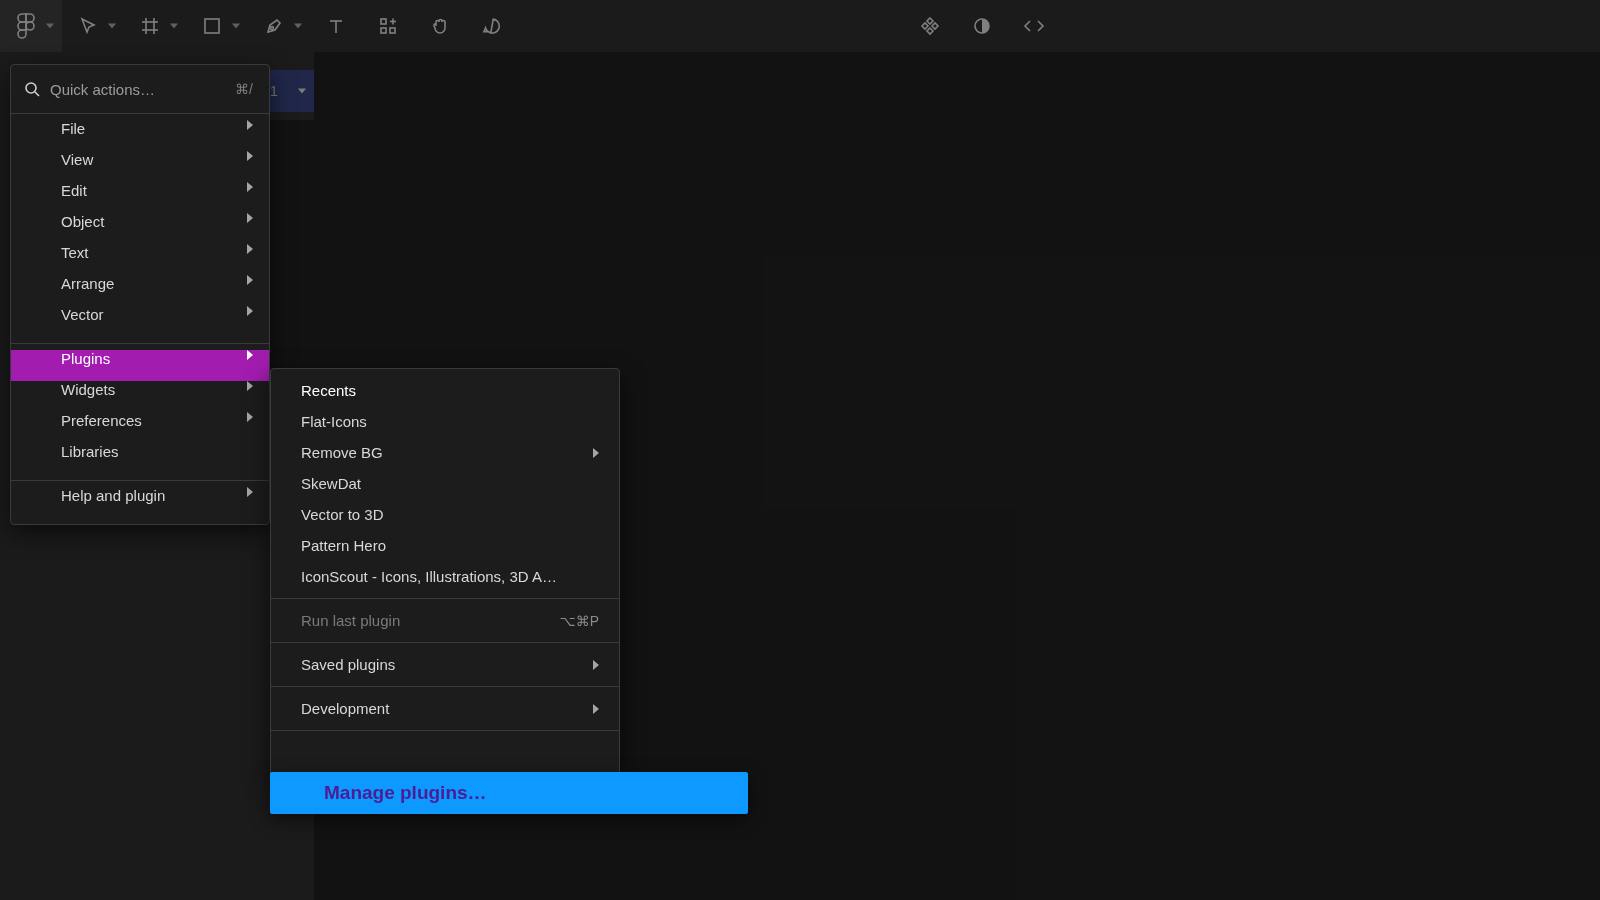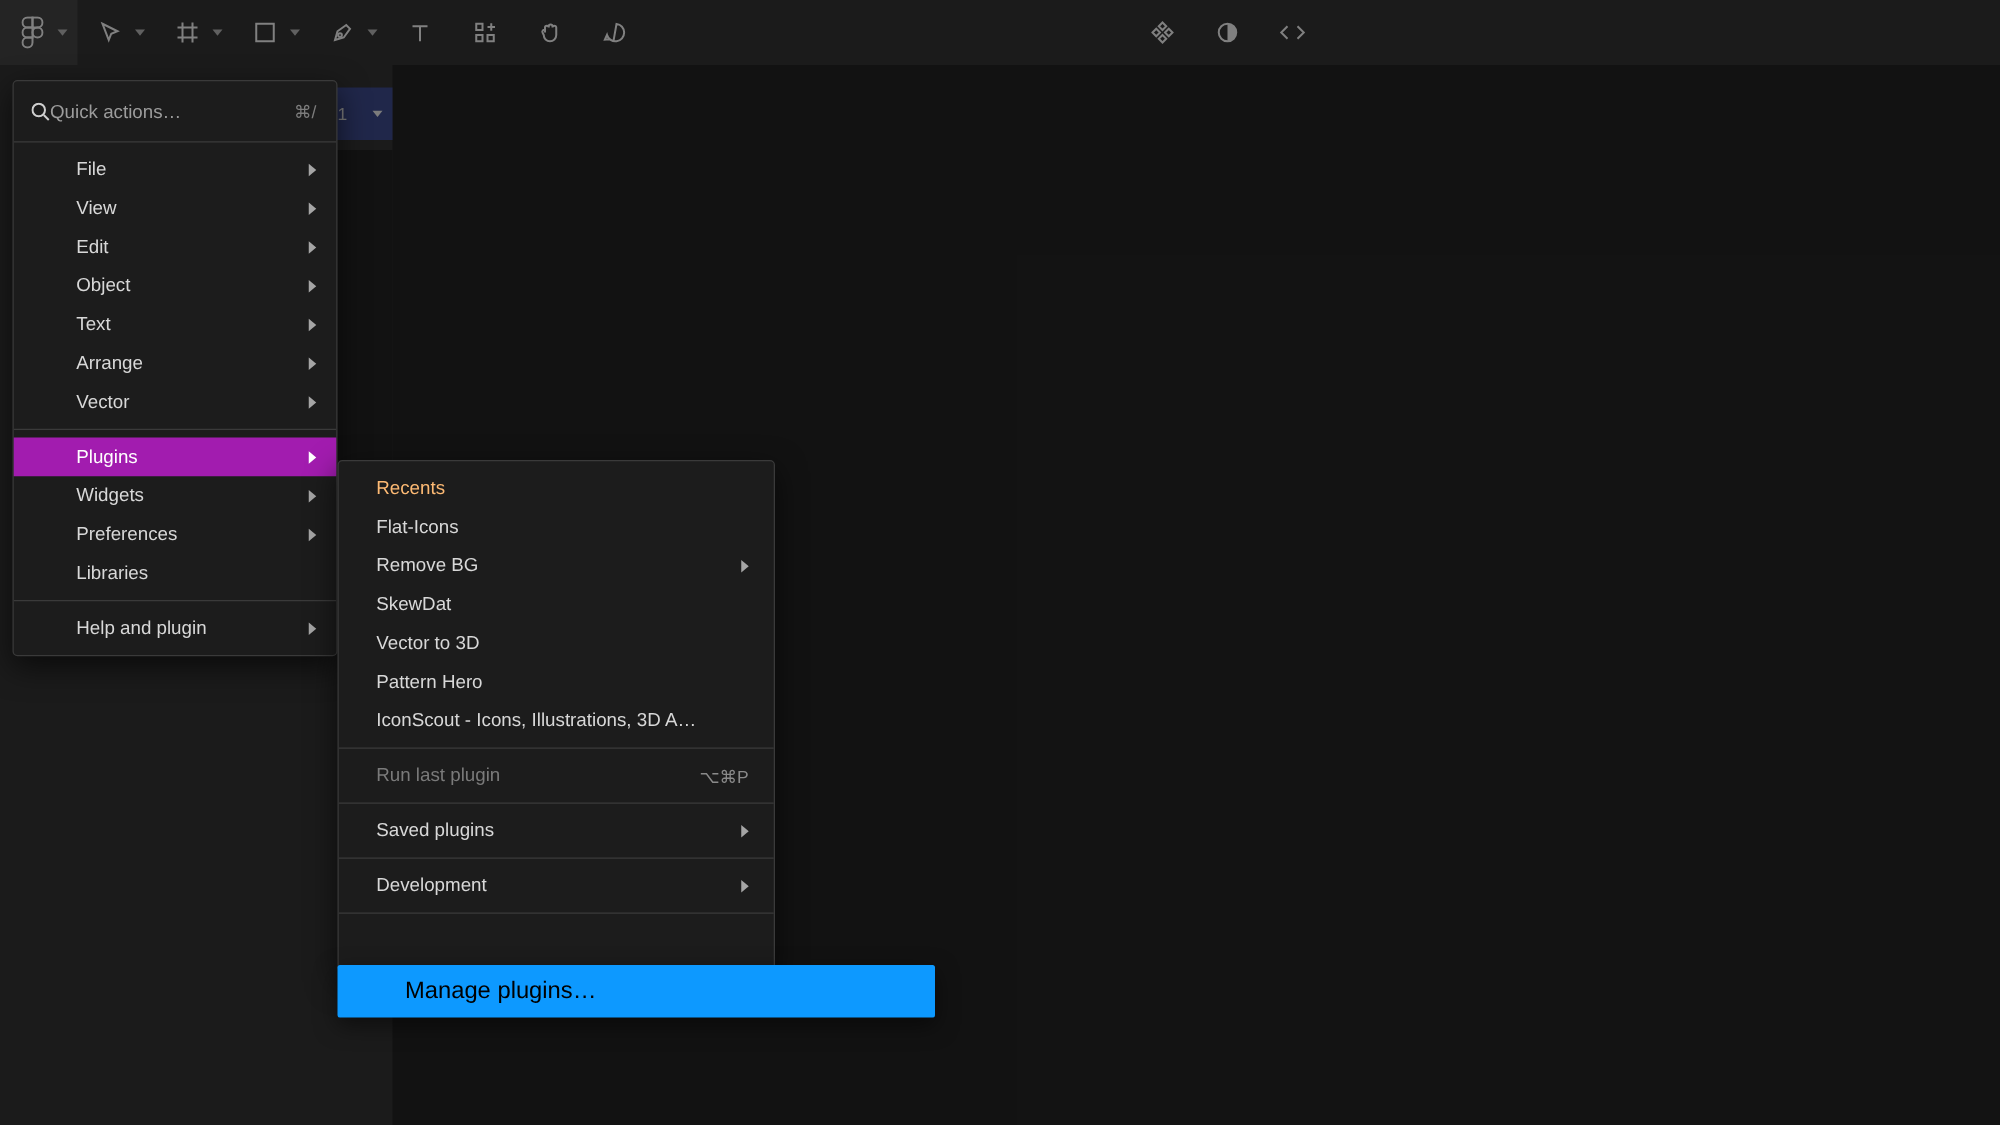--- a/index.html
+++ b/index.html
@@ -91,27 +91,28 @@
     border-radius: 4px;
     box-shadow: 0 8px 24px rgba(0,0,0,0.6);
     padding: 6px 0;
     z-index: 10;
     color: #d8d8d8;
     font-size: 15px;
   }
   .quick-row {
     display: flex; align-items: center;
     height: 36px; padding: 0 16px 0 14px;
+    gap: 10px;
     color: #9c9c9c;
   }
   .quick-row .q-text { flex: 1; }
   .quick-row .q-short { color: #7d7d7d; font-size: 14px; }
   .menu-sep { height: 1px; background: #3a3a3a; margin: 6px 0; }
   .menu-item {
-    display: flex; align-items: center;
+    display: flex; 
     height: 31px; padding: 0 16px 0 50px;
     color: #d8d8d8;
     position: relative;
   }
   .menu-item .mi-label { flex: 1; white-space: nowrap; }
   .menu-item .mi-chevron {
     width: 0; height: 0;
     border-top: 5px solid transparent;
     border-bottom: 5px solid transparent;
     border-left: 6px solid #a5a5a5;
@@ -148,38 +149,39 @@
   .sub-item .si-short { color: #8a8a8a; font-size: 14px; }
   .sub-item .si-chevron {
     width: 0; height: 0;
     border-top: 5px solid transparent;
     border-bottom: 5px solid transparent;
     border-left: 6px solid #a5a5a5;
   }
   .sub-header {
     height: 31px; padding: 0 20px 0 30px;
     display:flex; align-items:center;
-    color: #fdba74;
+    color: #ffffff;
   }
   .sub-sep { height:1px; background:#3a3a3a; margin:6px 0; }
   .sub-disabled { color:#7a7a7a; }
 
   
   .cursor-row {
     position: absolute;
     top: 772px; left: 270px;
     width: 478px; height: 42px;
     background: #0d99ff;
     border-radius: 2px;
     display: flex; align-items: center;
     padding-left: 54px;
-    color: #000000;
+    color: #4c1d95;
     font-size: 19px;
     z-index: 12;
     box-shadow: 0 6px 18px rgba(0,0,0,0.5);
+    font-weight: bold;
   }
 
   .ico { stroke:#cfcfcf; fill:none; stroke-width:1.6; }
 </style>
 </head>
 <body>
 
 <div class="toolbar">
   <div class="toolbar-left">
     <div class="tool-btn with-caret app">

